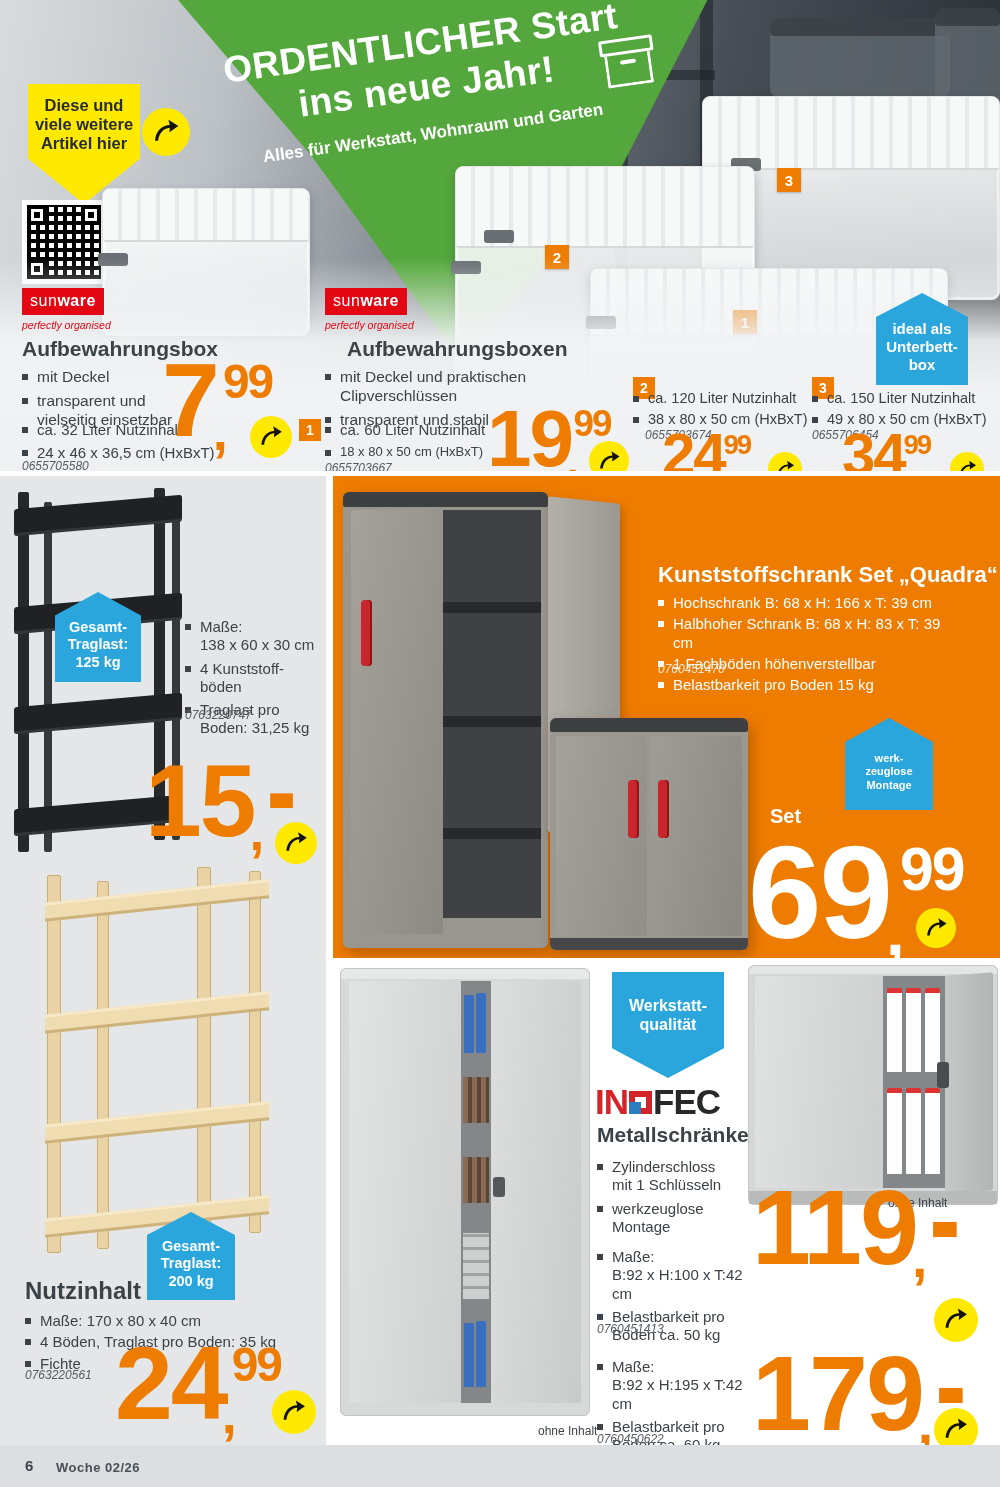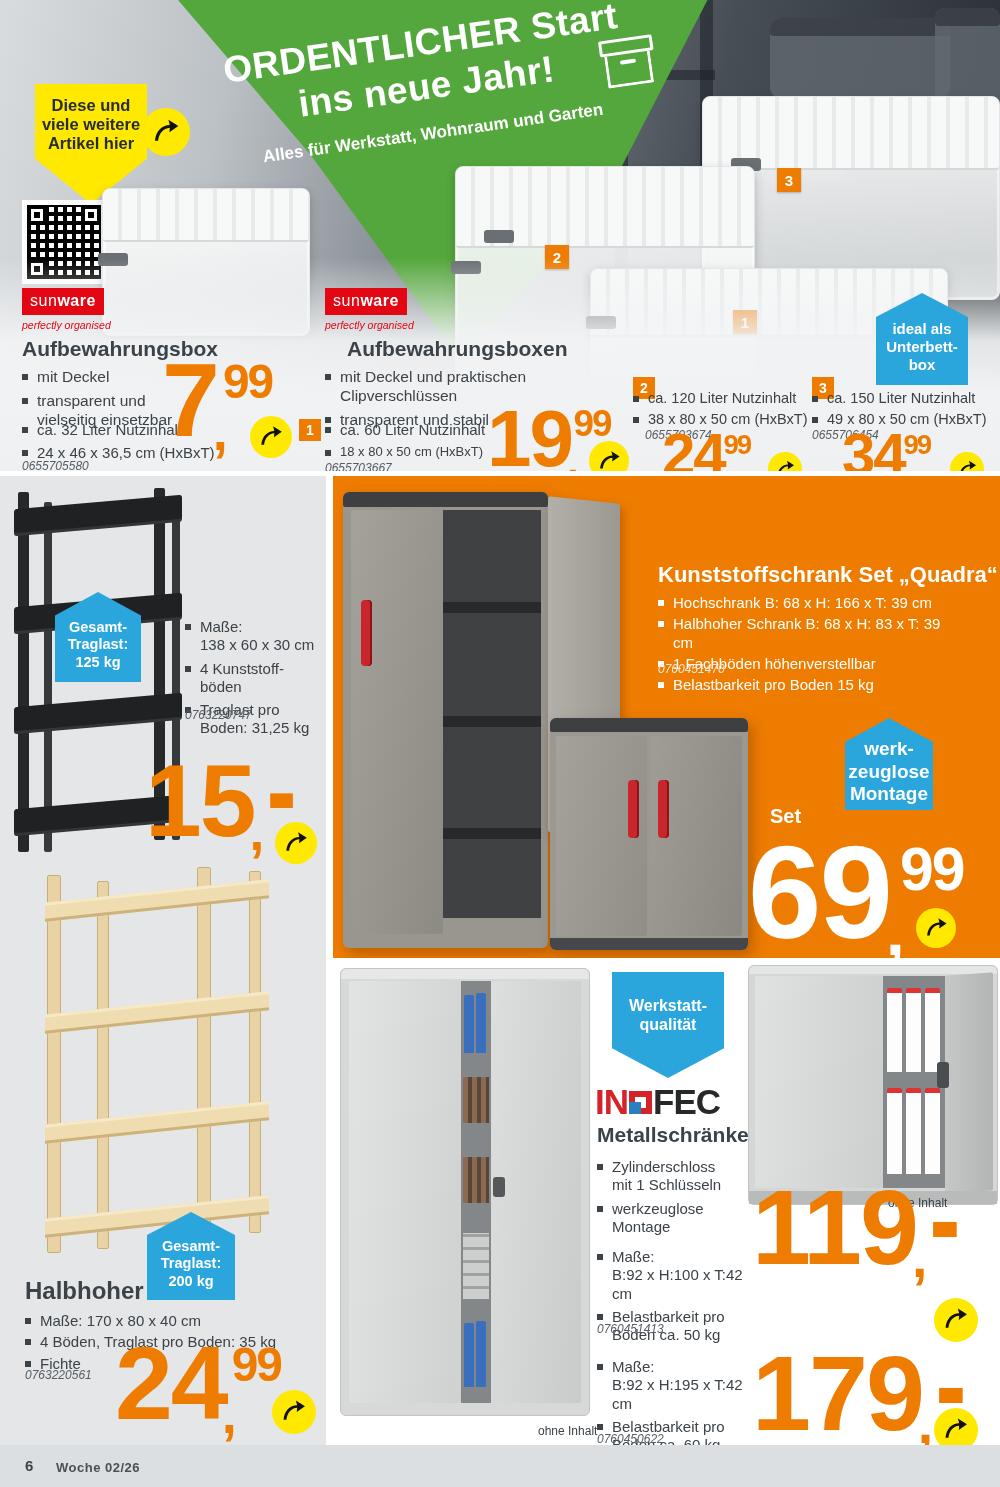--- a/index.html
+++ b/index.html
@@ -21,21 +21,21 @@
         clip-path:polygon(4% 0,98% 0,79% 58%,54% 100%,28% 44%);}
   .hero-text{position:absolute;left:186px;top:22px;width:480px;transform:rotate(-8deg);color:#fff;}
   .hl1{font-size:37px;font-weight:700;text-align:center;letter-spacing:.5px;}
   .hl2{font-size:37px;font-weight:700;text-align:center;letter-spacing:.5px;margin-top:2px;}
   .sub{font-size:17px;font-weight:700;text-align:center;margin-top:16px;}
   .boxicon{position:absolute;right:8px;top:44px;width:56px;height:50px;}
   .boxicon .lid{position:absolute;left:0;top:0;width:54px;height:16px;border:3px solid #fff;border-radius:2px;}
   .boxicon .body{position:absolute;left:4px;top:16px;width:46px;height:32px;border:3px solid #fff;border-top:none;border-radius:0 0 2px 2px;}
   .boxicon .slot{position:absolute;left:19px;top:22px;width:16px;height:4px;background:#fff;border-radius:2px;}
 
-  .promo-badge{position:absolute;left:35px;top:84px;width:112px;height:120px;background:#ffe900;
+  .promo-badge{position:absolute;left:28px;top:84px;width:112px;height:120px;background:#ffe900;
         clip-path:polygon(0 0,100% 0,100% 62%,50% 100%,0 62%);
         color:#272c31;font-weight:700;font-size:16.5px;line-height:1.15;text-align:center;padding-top:12px;}
   .arr{position:absolute;border-radius:50%;background:#ffe900;display:flex;align-items:center;justify-content:center;}
   .arr svg{width:66%;height:66%;}
 
   .qr{position:absolute;left:22px;top:200px;width:84px;height:84px;background:#fff;padding:5px;}
   .qr .mosaic{width:100%;height:100%;
      background-image:repeating-linear-gradient(90deg,#000 0 4px,transparent 4px 9px),
                       repeating-linear-gradient(0deg,#000 0 4px,#fff 4px 9px);}
   .qr .fm{position:absolute;width:20px;height:20px;border:4px solid #000;background:#fff;}
@@ -316,21 +316,21 @@
     <div class="sw-leg" style="left:52px;top:16px;height:368px;width:12px;"></div>
     <div class="sw-leg" style="left:204px;top:6px;height:362px;width:12px;"></div>
     <div class="sw-shelf" style="top:26px;"></div>
     <div class="sw-shelf" style="top:138px;"></div>
     <div class="sw-shelf" style="top:248px;"></div>
     <div class="sw-shelf" style="top:342px;"></div>
   </div>
   <div class="bdg up pre" style="left:147px;top:1212px;width:88px;height:88px;font-size:14.5px;">Gesamt-
 Traglast:
 200 kg</div>
-  <div class="ptitle" style="left:25px;top:1278px;font-size:24px;">Halbhoher</div>
+  <div class="ptitle" style="left:25px;top:1278px;font-size:24px;">Nutzinhalt</div>
   <div class="abs" style="left:25px;top:1312px;width:290px;">
     <div class="bl" style="font-size:15px;margin-bottom:3px;">Maße: 170 x 80 x 40 cm</div>
     <div class="bl" style="font-size:15px;margin-bottom:3px;">4 Böden, Traglast pro Boden: 35 kg</div>
     <div class="bl" style="font-size:15px;">Fichte</div>
   </div>
   <div class="artno" style="left:25px;top:1368px;">0763220561</div>
   <div class="price" style="--s:104px;left:115px;top:1343px;">
     <span class="pi">24</span>
       <span class="pc">,</span>
       <span class="pd">99</span>
@@ -365,21 +365,21 @@
   </div>
 
   <div class="ptitle" style="left:658px;top:563px;font-size:22px;color:#fff;">Kunststoffschrank Set „Quadra“</div>
   <div class="abs wh" style="left:658px;top:594px;width:300px;">
     <div class="bl" style="font-size:15px;margin-bottom:3px;">Hochschrank B: 68 x H: 166 x T: 39 cm</div>
     <div class="bl" style="font-size:15px;margin-bottom:3px;">Halbhoher Schrank B: 68 x H: 83 x T: 39 cm</div>
     <div class="bl" style="font-size:15px;margin-bottom:3px;">1 Fachböden höhenverstellbar</div>
     <div class="bl" style="font-size:15px;">Belastbarkeit pro Boden 15 kg</div>
   </div>
   <div class="artno wh2" style="left:658px;top:662px;">0760451470</div>
-  <div class="bdg up pre" style="left:845px;top:718px;width:88px;height:92px;font-size:19px;">werk-
+  <div class="bdg up pre" style="left:845px;top:718px;width:88px;height:92px;font-size:11px;">werk-
 zeuglose
 Montage</div>
   <div class="abs" style="left:770px;top:805px;font-size:20px;font-weight:700;color:#fff;">Set</div>
   <div class="price white" style="--s:132px;left:748px;top:842px;">
     <span class="pi">69</span>
       <span class="pc">,</span>
       <span class="pd">99</span>
   </div>
   <div class="arr" style="left:916px;top:908px;width:40px;height:40px;">
     <svg viewBox="0 0 32 32">

